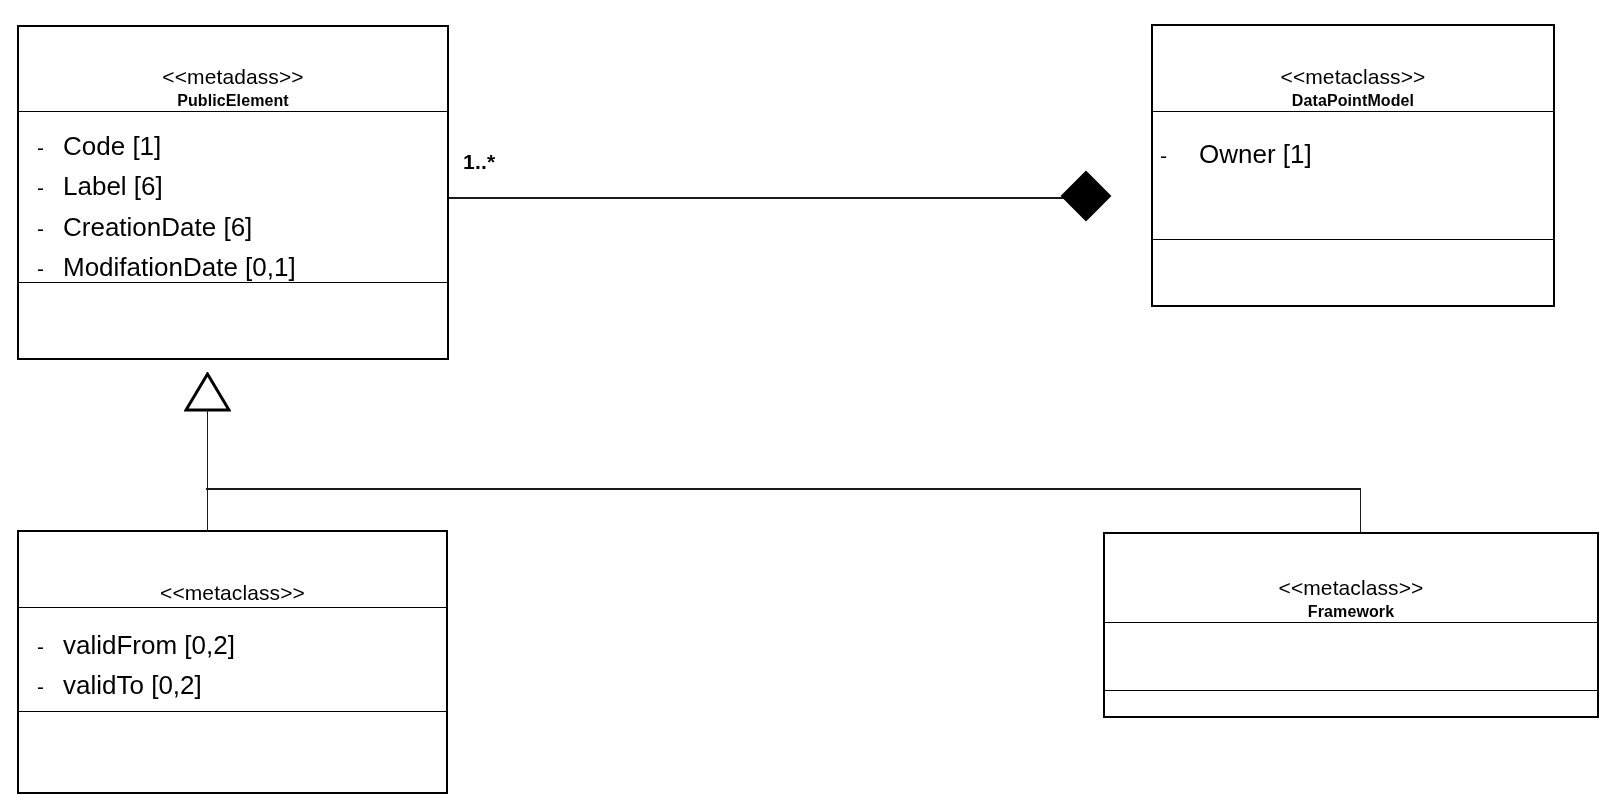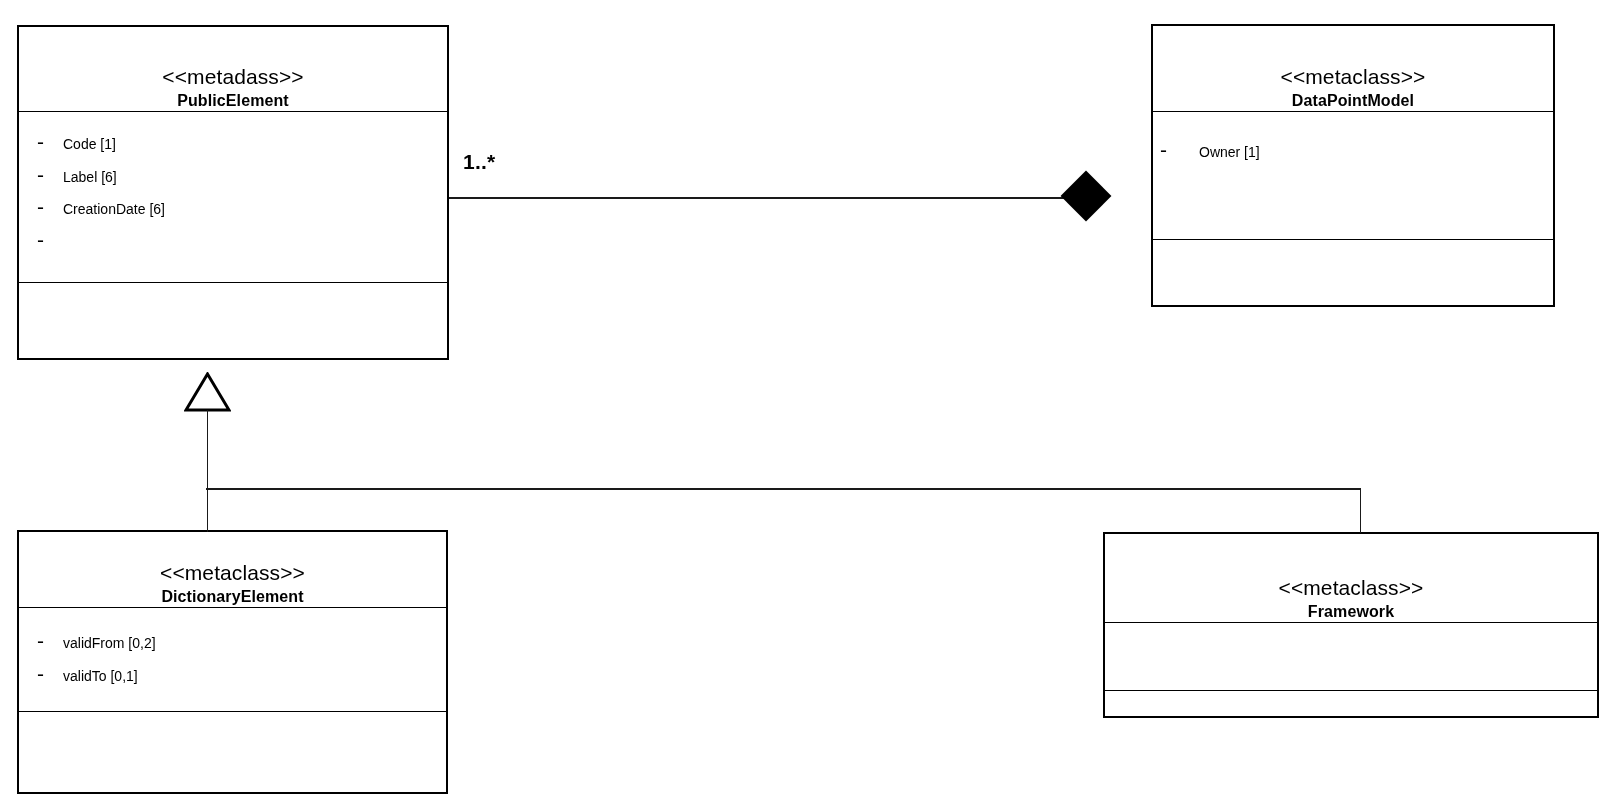--- a/index.html
+++ b/index.html
@@ -68,21 +68,21 @@
     line-height: 1.55;
     white-space: nowrap;
   }
   .attr-vis {
     display: inline-block;
     width: 44px;
     padding-left: 18px;
     box-sizing: border-box;
     font-size: 21px;
   }
-  .attr-name { font-size: 14px; }
+  .attr-name { font-size: 26px; }
   .cls-ops {
     box-sizing: border-box;
     flex: 1 1 auto;
     border-bottom: 1.5px solid #000000;
   }
   .cls-ops:last-child { border-bottom: none; }
 
   
   .edge-line {
     position: absolute;
@@ -127,20 +127,21 @@
       <div class="attr-row">
         <span class="attr-vis">-</span>
         <span class="attr-name">Label [6]</span>
       </div>
       <div class="attr-row">
         <span class="attr-vis">-</span>
         <span class="attr-name">CreationDate [6]</span>
       </div>
       <div class="attr-row">
         <span class="attr-vis">-</span>
+        <span class="attr-name">ModifationDate [0,1]</span>
       </div>
     </div>
     <div class="cls-ops"></div>
   </div>
 
   <div class="uml-class" style="left:1151px; top:24px; width:404px; height:283px;">
     <div class="cls-header" style="height:86px;">
       <div class="stereotype">&lt;&lt;metaclass&gt;&gt;</div>
       <div class="cls-name">DataPointModel</div>
     </div>
@@ -149,30 +150,29 @@
         <span class="attr-vis" style="width:46px; padding-left:7px;">-</span>
         <span class="attr-name">Owner [1]</span>
       </div>
     </div>
     <div class="cls-ops"></div>
   </div>
 
   <div class="uml-class" style="left:17px; top:530px; width:431px; height:264px;">
     <div class="cls-header" style="height:76px;">
       <div class="stereotype">&lt;&lt;metaclass&gt;&gt;</div>
-      <div class="cls-name">DictionaryElement</div>
     </div>
     <div class="cls-attrs" style="height:104px; padding-top:17px;">
       <div class="attr-row">
         <span class="attr-vis">-</span>
         <span class="attr-name">validFrom [0,2]</span>
       </div>
       <div class="attr-row">
         <span class="attr-vis">-</span>
-        <span class="attr-name">validTo [0,1]</span>
+        <span class="attr-name">validTo [0,2]</span>
       </div>
     </div>
     <div class="cls-ops"></div>
   </div>
 
   <div class="uml-class" style="left:1103px; top:532px; width:496px; height:186px;">
     <div class="cls-header" style="height:89px;">
       <div class="stereotype">&lt;&lt;metaclass&gt;&gt;</div>
       <div class="cls-name">Framework</div>
     </div>

